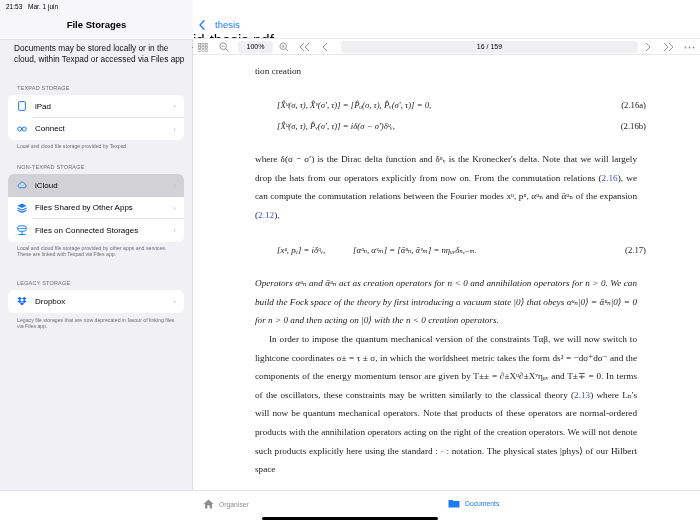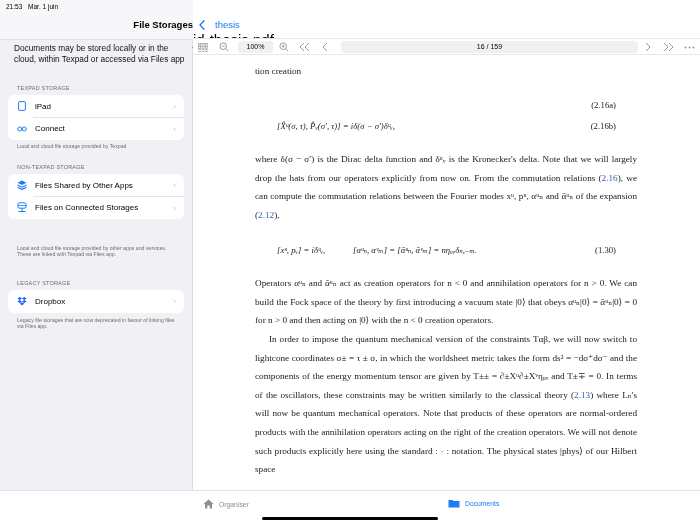--- a/index.html
+++ b/index.html
@@ -11,21 +11,21 @@
   .status-left { position: absolute; left: 6px; top: 3px; color: #000; }
   .status-left span { margin-right: 4px; }
   .status-right { position: absolute; right: 10px; top: 3px; display: flex; align-items: center; gap: 3px; }
   .battery { width: 12px; height: 6px; border: 1px solid #000; border-radius: 1.5px; position: relative; }
   .battery::before { content: ""; position: absolute; left: 1px; top: 1px; bottom: 1px; width: 7px; background: #000; border-radius: 0.5px; }
   .battery::after { content: ""; position: absolute; right: -2.5px; top: 1.5px; width: 1px; height: 2px; background: #999; }
 
   
   .sidebar { position: absolute; left: 0; top: 0; width: 193px; height: 490px; background: #f1f1f5; border-right: 1px solid #dcdcdf; }
   .sidebar-header { position: absolute; top: 0; left: 0; width: 193px; height: 40px; background: #f7f7f9; border-bottom: 1px solid #e0e0e3; }
-  .sidebar-title { position: absolute; top: 19px; width: 193px; text-align: right; font-size: 9.5px; font-weight: bold; }
+  .sidebar-title { position: absolute; top: 19px; width: 193px; text-align: center; font-size: 9.5px; font-weight: bold; }
   .sidebar-intro { position: absolute; top: 43px; left: 14px; width: 172px; font-size: 8.3px; line-height: 10.5px; color: #111; }
   .section-label { position: absolute; left: 17px; font-size: 5.5px; color: #6d6d72; letter-spacing: 0.2px; }
   .section-note { position: absolute; left: 17px; width: 160px; font-size: 5.2px; line-height: 6.4px; color: #6d6d72; }
   .group { position: absolute; left: 8px; width: 176px; background: #fff; border-radius: 6px; overflow: hidden; }
   .row { position: relative; height: 22.5px; display: flex; align-items: center; padding-left: 9px; font-size: 8px; }
   .row.selected { background: #d1d1d6; }
   .row .ico { width: 10px; height: 10px; margin-right: 8px; display: flex; align-items: center; justify-content: center; }
   .row .label { flex: 1; }
   .row .chev { position: absolute; right: 8px; top: 50%; transform: translateY(-50%); color: #c4c4c7; font-size: 8px; }
   .row .sep { position: absolute; left: 25px; right: 0; bottom: 0; height: 0.6px; background: #e3e3e6; }
@@ -37,21 +37,21 @@
   .back svg { width: 6px; height: 10px; }
   .doc-title { position: absolute; top: 17px; width: 507px; font-size: 15px; }
   .toolbar { position: absolute; top: 38px; left: 0; width: 507px; height: 17px; border-top: 1px solid #e8e8ea; border-bottom: 1px solid #e8e8ea; display: flex; align-items: center; background: #fff; }
   .tb-icon { position: absolute; top: 2px; height: 12px; color: #8e8e93; display: flex; align-items: center; justify-content: center; }
   .zoom-field { position: absolute; left: 45px; top: 2px; width: 35px; height: 12px; background: #f0f0f2; border-radius: 3px; font-size: 7px; text-align: center; line-height: 12px; }
   .page-field { position: absolute; left: 148px; top: 2px; width: 297px; height: 12px; background: #f0f0f2; border-radius: 3px; font-size: 7px; text-align: center; line-height: 12px; }
 
   .page { position: absolute; top: 56px; left: 0; width: 507px; height: 434px; overflow: hidden; background: #fff; font-family: "Liberation Serif", "DejaVu Serif", serif; font-size: 9.2px; color: #1a1a1a; }
   .p { position: absolute; left: 62px; width: 382px; line-height: 18.6px; text-align: justify; }
   .eq { position: absolute; left: 84px; font-style: italic; font-size: 8.7px; }
-  .eqnum { position: absolute; right: 84px; font-size: 8.7px; }
+  .eqnum { position: absolute; right: 54px; font-size: 8.7px; }
   .ref { color: #3a5fb5; }
   .cut-line { position: absolute; left: 62px; top: 428px; width: 382px; white-space: nowrap; overflow: hidden; line-height: 18.6px; }
 
   
   .tabbar { position: absolute; left: 0; top: 490px; width: 700px; height: 35px; background: #fff; border-top: 1px solid #e2e2e5; }
   .tab { position: absolute; top: 8px; display: flex; align-items: center; gap: 5px; font-size: 6.8px; }
   .tab-organiser { left: 203px; color: #8e8e93; }
   .tab-documents { left: 448px; color: #1d7bf5; }
   .home-indicator { position: absolute; left: 262px; top: 517px; width: 176px; height: 3px; border-radius: 2px; background: #000; }
 </style>
@@ -86,20 +86,29 @@
             </svg>
         </span>
         <span class="label">Connect</span>
         <span class="chev">›</span>
       </div>
     </div>
     <div class="section-note" style="top:143px;">Local and cloud file storage provided by Texpad</div>
 
     <div class="section-label" style="top:164px;">NON-TEXPAD STORAGE</div>
     <div class="group" style="top:174px;">
+      <div class="row selected">
+        <span class="ico">
+          <svg width="11" height="8" viewBox="0 0 11 8">
+              <path d="M2.5 7 H8.8 A2 2 0 0 0 8.8 3.2 A3 3 0 0 0 3 2.8 A2.2 2.2 0 0 0 2.5 7 Z" fill="none" stroke="#1d7bf5" stroke-width="0.9"></path>
+            </svg>
+        </span>
+        <span class="label">iCloud</span>
+        <span class="chev">›</span>
+      </div>
       <div class="row">
         <span class="ico">
           <svg width="10" height="10" viewBox="0 0 10 10">
               <path d="M5 0.5 L9.5 2.8 L5 5 L0.5 2.8 Z" fill="#1d7bf5"></path>
               <path d="M0.5 5 L5 7.2 L9.5 5" fill="none" stroke="#1d7bf5" stroke-width="1.2"></path>
               <path d="M0.5 7.2 L5 9.4 L9.5 7.2" fill="none" stroke="#1d7bf5" stroke-width="1.2"></path>
             </svg>
         </span>
         <span class="label">Files Shared by Other Apps</span>
         <span class="chev">›</span>
@@ -227,33 +236,34 @@
             <circle cx="1.5" cy="1.5" r="0.9" fill="#8e8e93"></circle>
             <circle cx="5.5" cy="1.5" r="0.9" fill="#8e8e93"></circle>
             <circle cx="9.5" cy="1.5" r="0.9" fill="#8e8e93"></circle>
           </svg>
       </span>
     </div>
 
     <div class="page">
       <div class="p" style="top:6px;">tion creation</div>
 
+      <div class="eq" style="top:44px;">[X̂ᵘ(σ, τ), X̂ᵛ(σ′, τ)] = [P̂ᵤ(σ, τ), P̂ᵥ(σ′, τ)] = 0,</div>
       <div class="eqnum" style="top:44px;">(2.16a)</div>
       <div class="eq" style="top:65px;">[X̂ᵘ(σ, τ), P̂ᵥ(σ′, τ)] = iδ(σ − σ′)δᵘᵥ,</div>
       <div class="eqnum" style="top:65px;">(2.16b)</div>
 
       <div class="p" style="top:94px;">
         <span>where δ(σ − σ′) is the Dirac delta function and δᵘᵥ is the Kronecker's delta. Note that we will largely drop the hats from our operators explicitly from now on. From the commutation relations (</span><span class="ref">2.16</span><span>), we can compute the commutation relations between the Fourier modes xᵘ, pᵘ, αᵘₙ and ᾱᵘₙ of the expansion (</span><span class="ref">2.12</span><span>),</span>
       </div>
 
       <div class="eq" style="top:189px; left:84px;">[xᵘ, pᵥ] = iδᵘᵥ,</div>
       <div class="eq" style="top:189px; left:160px;">[αᵘₙ, αᵛₘ] = [ᾱᵘₙ, ᾱᵛₘ] = nηᵤᵥδₙ,₋ₘ.</div>
-      <div class="eqnum" style="top:189px;">(1.30)</div>
-
-      <div class="p" style="top:218px;">Operators αᵘₙ and ᾱᵘₙ act as creation operators for n &lt; 0 and annihilation operators for n &gt; 0. We can build the Fock space of the theory by first introducing a vacuum state |0⟩ that obeys αᵘₙ|0⟩ = ᾱᵘₙ|0⟩ = 0 for n &gt; 0 and then acting on |0⟩ with the n &lt; 0 creation operators.</div>
+      <div class="eqnum" style="top:189px;">(2.17)</div>
+
+      <div class="p" style="top:218px;font-style:italic;">Operators αᵘₙ and ᾱᵘₙ act as creation operators for n &lt; 0 and annihilation operators for n &gt; 0. We can build the Fock space of the theory by first introducing a vacuum state |0⟩ that obeys αᵘₙ|0⟩ = ᾱᵘₙ|0⟩ = 0 for n &gt; 0 and then acting on |0⟩ with the n &lt; 0 creation operators.</div>
 
       <div class="p" style="top:274px; text-indent:14px;">
         <span>In order to impose the quantum mechanical version of the constraints Tαβ, we will now switch to lightcone coordinates σ± = τ ± σ, in which the worldsheet metric takes the form ds² = −dσ⁺dσ⁻ and the components of the energy momentum tensor are given by T±± = ∂±Xᵘ∂±Xᵛηᵤᵥ and T±∓ = 0. In terms of the oscillators, these constraints may be written similarly to the classical theory (</span><span class="ref">2.13</span><span>) where Lₙ's will now be quantum mechanical operators. Note that products of these operators are normal-ordered products with the annihilation operators acting on the right of the creation operators.  We will not denote such products explicitly here using the standard : · : notation. The physical states |phys⟩ of our Hilbert space</span>
       </div>
 
       <div class="cut-line">are those that are annihilated by positive frequency modes of the energy momentum tensor</div>
     </div>
   </div>
 
   <div class="tabbar">

